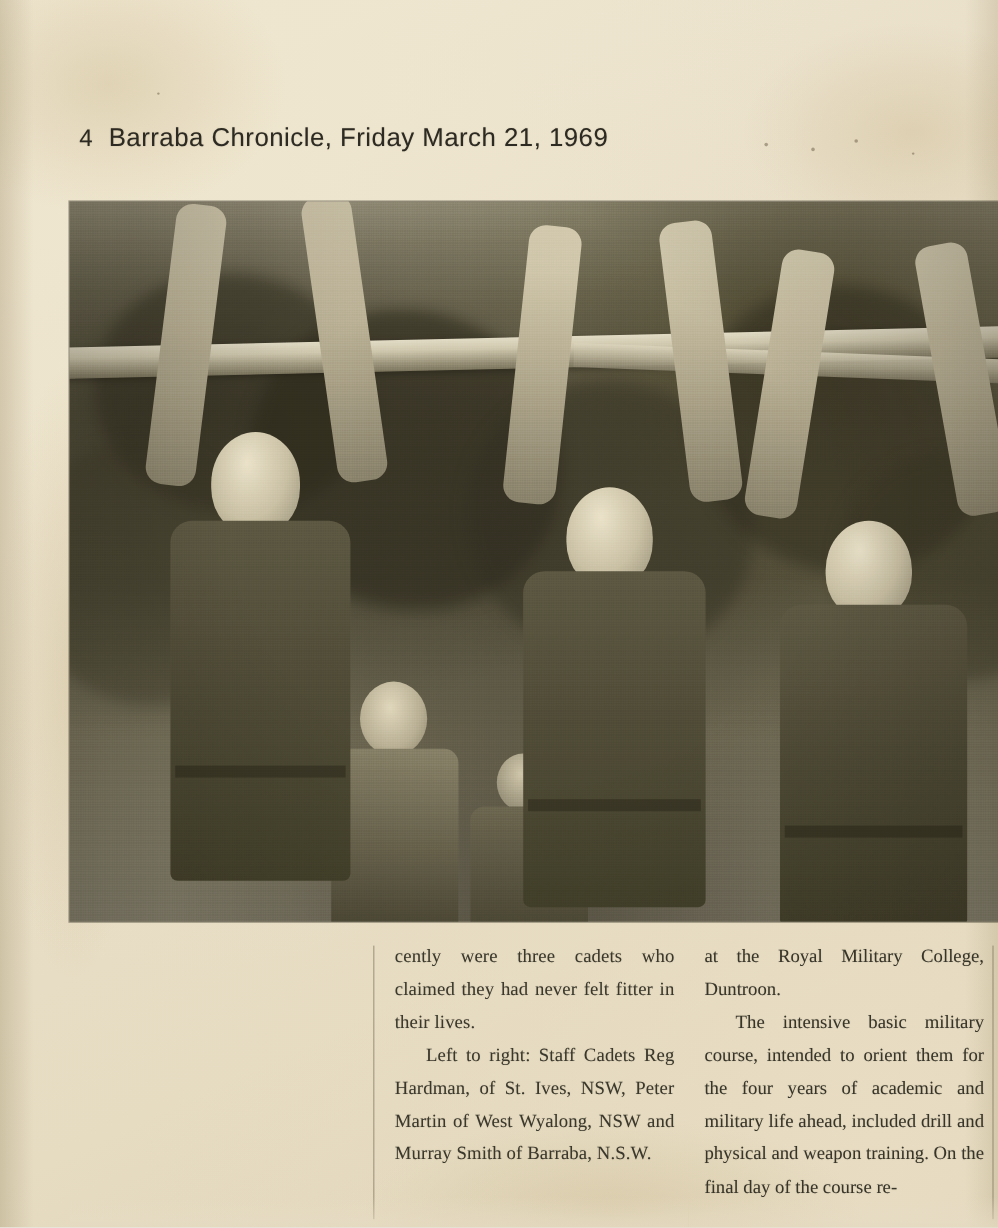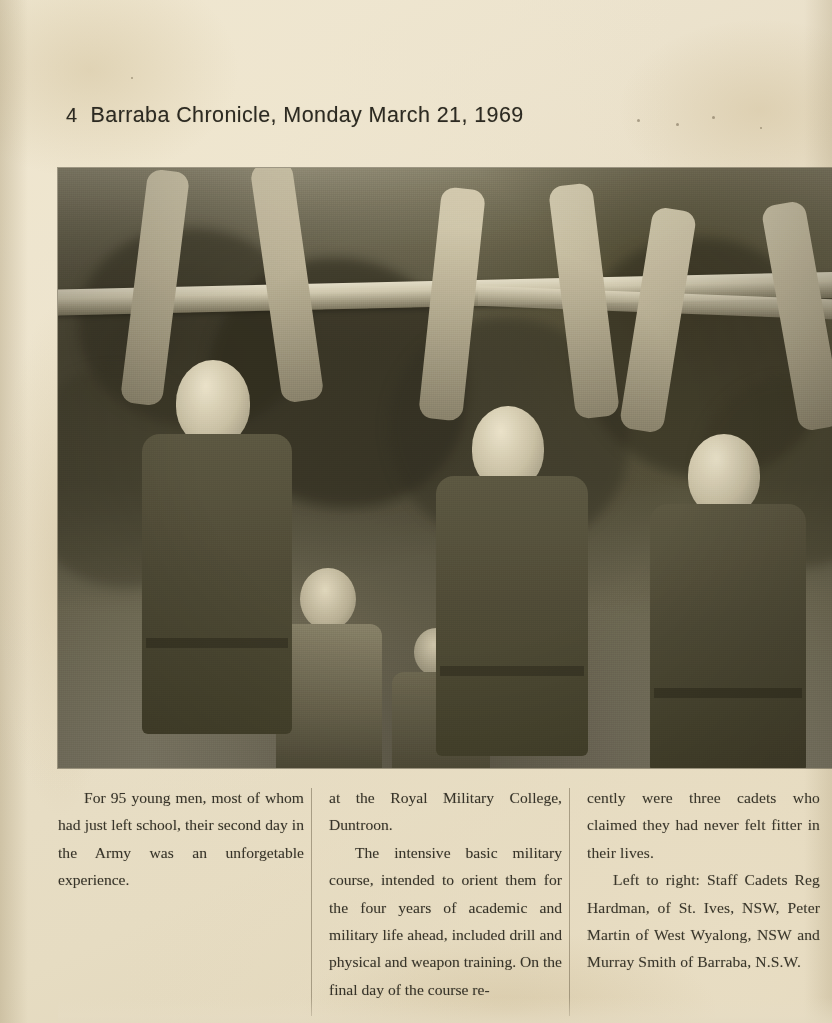--- a/index.html
+++ b/index.html
@@ -252,21 +252,21 @@
   <div class="edge-shadow right"></div>
 
   <div class="fleck" style="left:637px; top:119px;"></div>
   <div class="fleck" style="left:676px; top:123px;"></div>
   <div class="fleck" style="left:712px; top:116px;"></div>
   <div class="fleck" style="left:760px; top:127px; width:2px; height:2px;"></div>
   <div class="fleck" style="left:131px; top:77px; width:2px; height:2px;"></div>
 
   <div class="masthead">
     <span class="pagenum">4</span>
-    <span class="title">Barraba Chronicle, Monday March 21, 1969</span>
+    <span class="title">Barraba Chronicle, Friday March 21, 1969</span>
   </div>
 
   <div class="photo-wrap">
     <div class="photo">
 
       <div class="foliage" style="left:20px;  top:60px;  width:230px; height:200px;"></div>
       <div class="foliage" style="left:150px; top:90px;  width:260px; height:250px; background:rgba(18,18,12,0.62);"></div>
       <div class="foliage" style="left:330px; top:150px; width:240px; height:230px; background:rgba(26,26,18,0.48);"></div>
       <div class="foliage" style="left:520px; top:70px;  width:250px; height:240px; background:rgba(22,22,14,0.55);"></div>
       <div class="foliage" style="left:640px; top:210px; width:190px; height:190px; background:rgba(30,30,20,0.42);"></div>
@@ -310,32 +310,31 @@
 
       <div class="grain"></div>
       <div class="photo-vignette"></div>
       <div class="photo-cast"></div>
     </div>
   </div>
 
   <div class="columns">
 
     <div class="col c1">
-      <p>For 95 young men, most of whom had just left school, their second day in the Army was an unforgetable experience.</p>
       <div class="rule"></div>
+      <div class="fade-bottom"></div>
+    </div>
+
+    <div class="col c3">
+      <p class="noindent">cently were three cadets who claimed they had never felt fitter in their lives.</p>
+      <p>Left to right: Staff Cadets Reg Hardman, of St. Ives, NSW, Peter Martin of West Wyalong, NSW and Murray Smith of Barraba, N.S.W.</p>
       <div class="fade-bottom"></div>
     </div>
 
     <div class="col c2">
       <p class="noindent">at the Royal Military College, Duntroon.</p>
       <p>The intensive basic military course, intended to orient them for the four years of academic and military life ahead, included drill and physical and weapon training. On the final day of the course re-</p>
       <div class="rule"></div>
       <div class="fade-bottom"></div>
     </div>
 
-    <div class="col c3">
-      <p class="noindent">cently were three cadets who claimed they had never felt fitter in their lives.</p>
-      <p>Left to right: Staff Cadets Reg Hardman, of St. Ives, NSW, Peter Martin of West Wyalong, NSW and Murray Smith of Barraba, N.S.W.</p>
-      <div class="fade-bottom"></div>
-    </div>
-
   </div>
 </div>
 
 </body></html>

